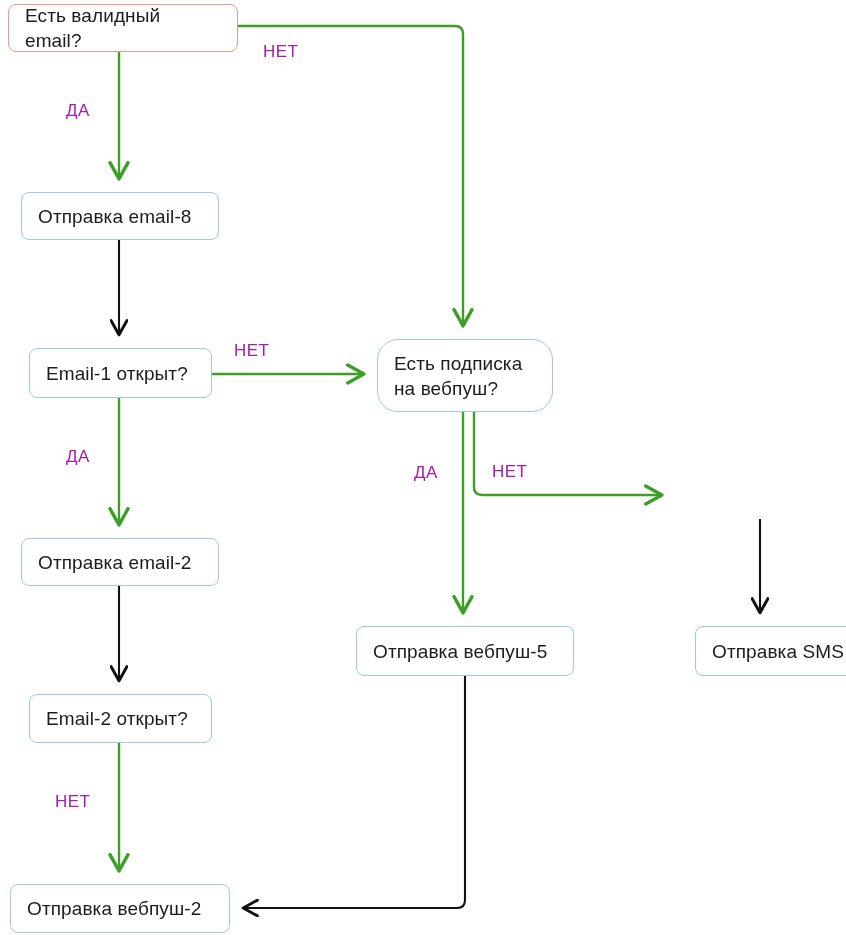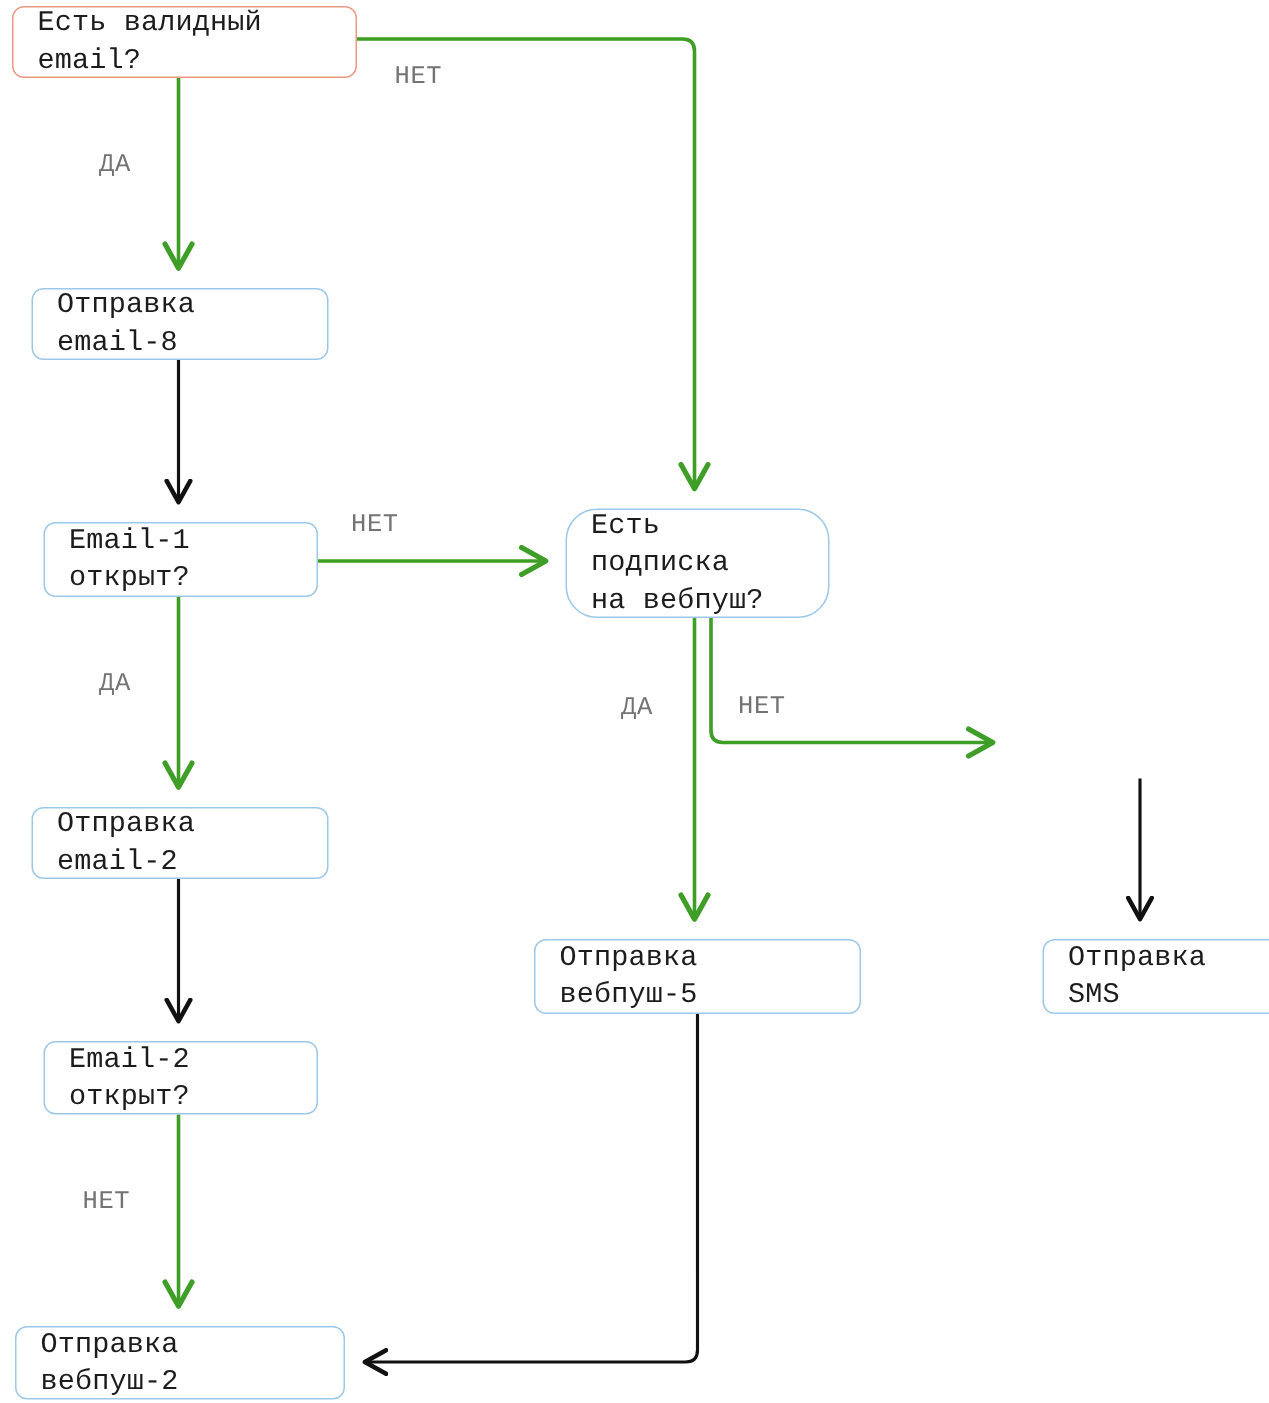--- a/index.html
+++ b/index.html
@@ -9,21 +9,20 @@
   }
   body {
     font-family: "Liberation Sans", sans-serif;
   }
   #canvas {
     position: relative;
     width: 846px;
     height: 935px;
     background: #ffffff;
     overflow: hidden;
-    font-family: Liberation Mono, monospace;
   }
   #edges {
     position: absolute;
     left: 0;
     top: 0;
     width: 846px;
     height: 935px;
   }
   .node {
     position: absolute;
@@ -40,21 +39,21 @@
     font-size: 19px;
     line-height: 25px;
     letter-spacing: 0.1px;
     white-space: pre-line;
   }
   .node.accent {
     border-color: #ec9a86;
   }
   .edge-label {
     position: absolute;
-    color: #737373;
+    color: #a21caf;
     font-size: 17px;
     line-height: 20px;
     letter-spacing: 0.4px;
     white-space: nowrap;
   }
 </style>
 </head>
 <body>
 
 <div id="canvas">

